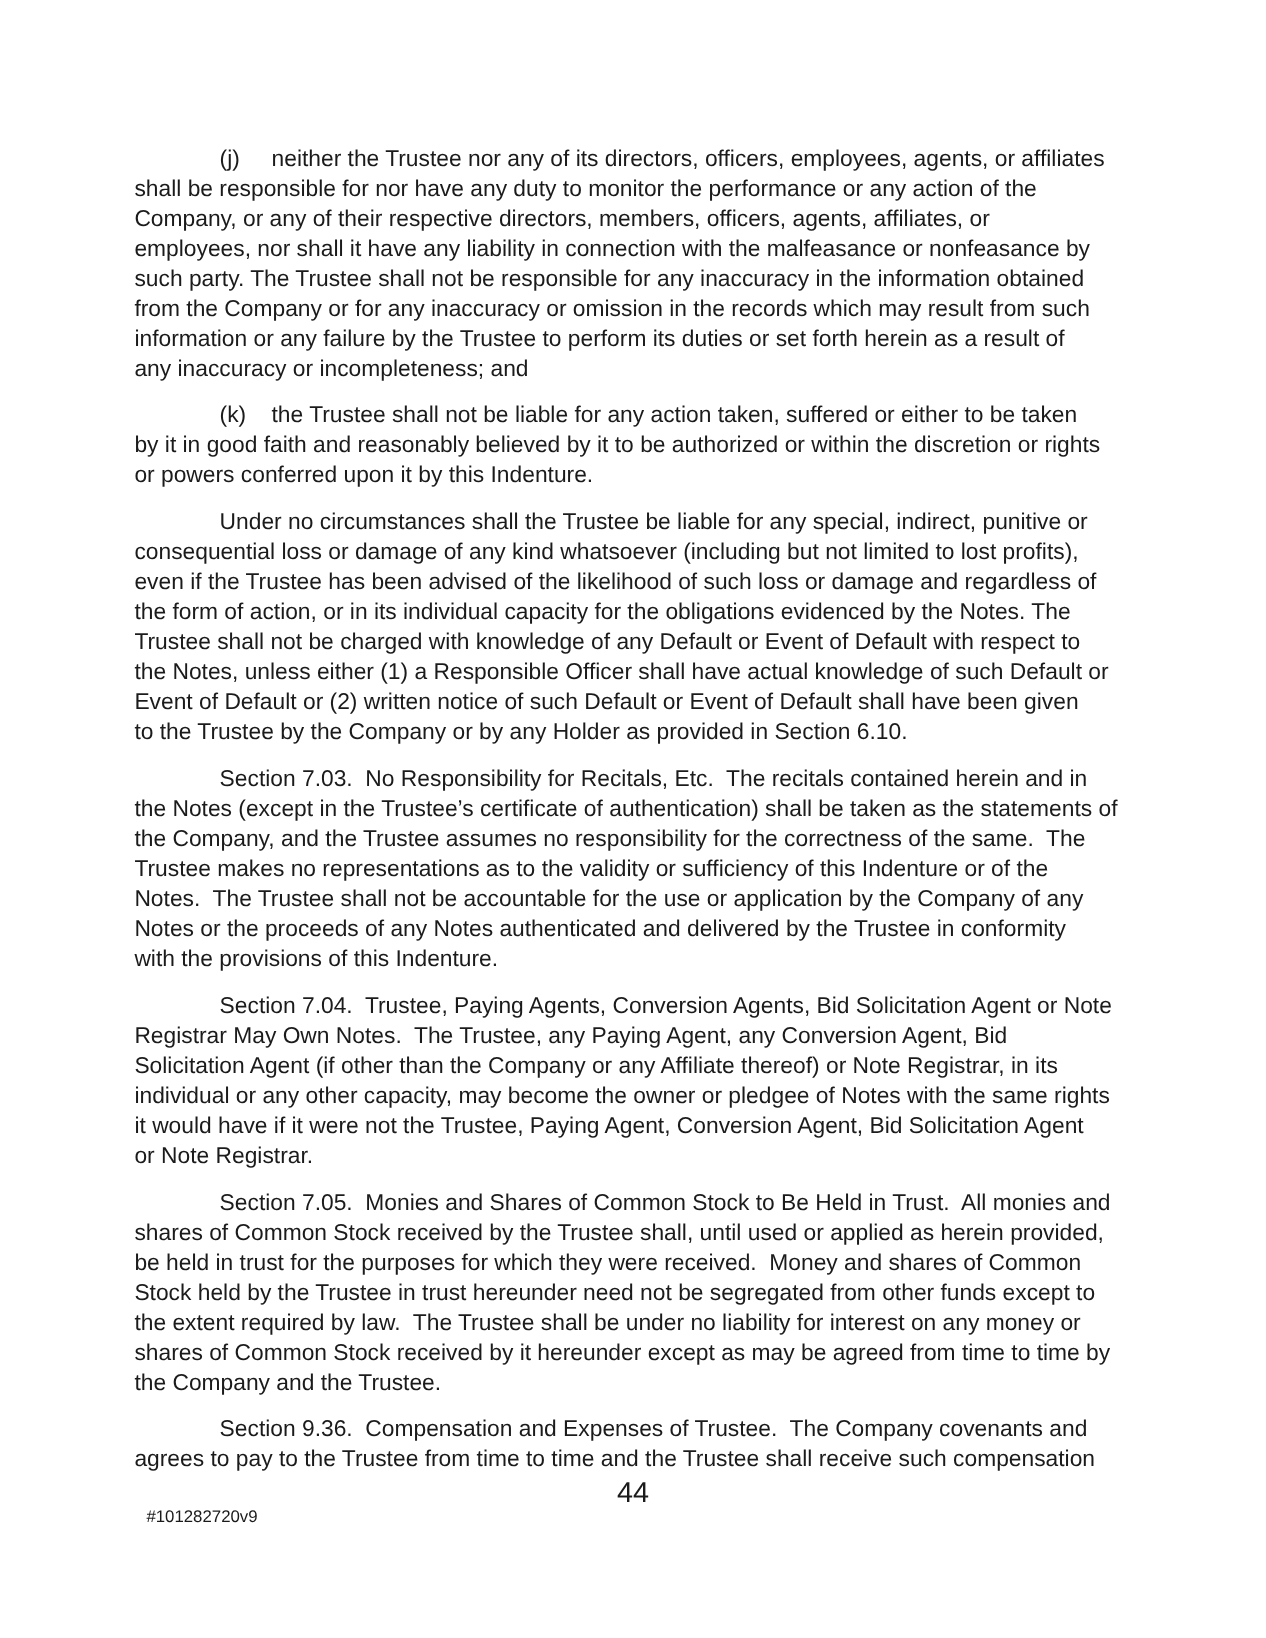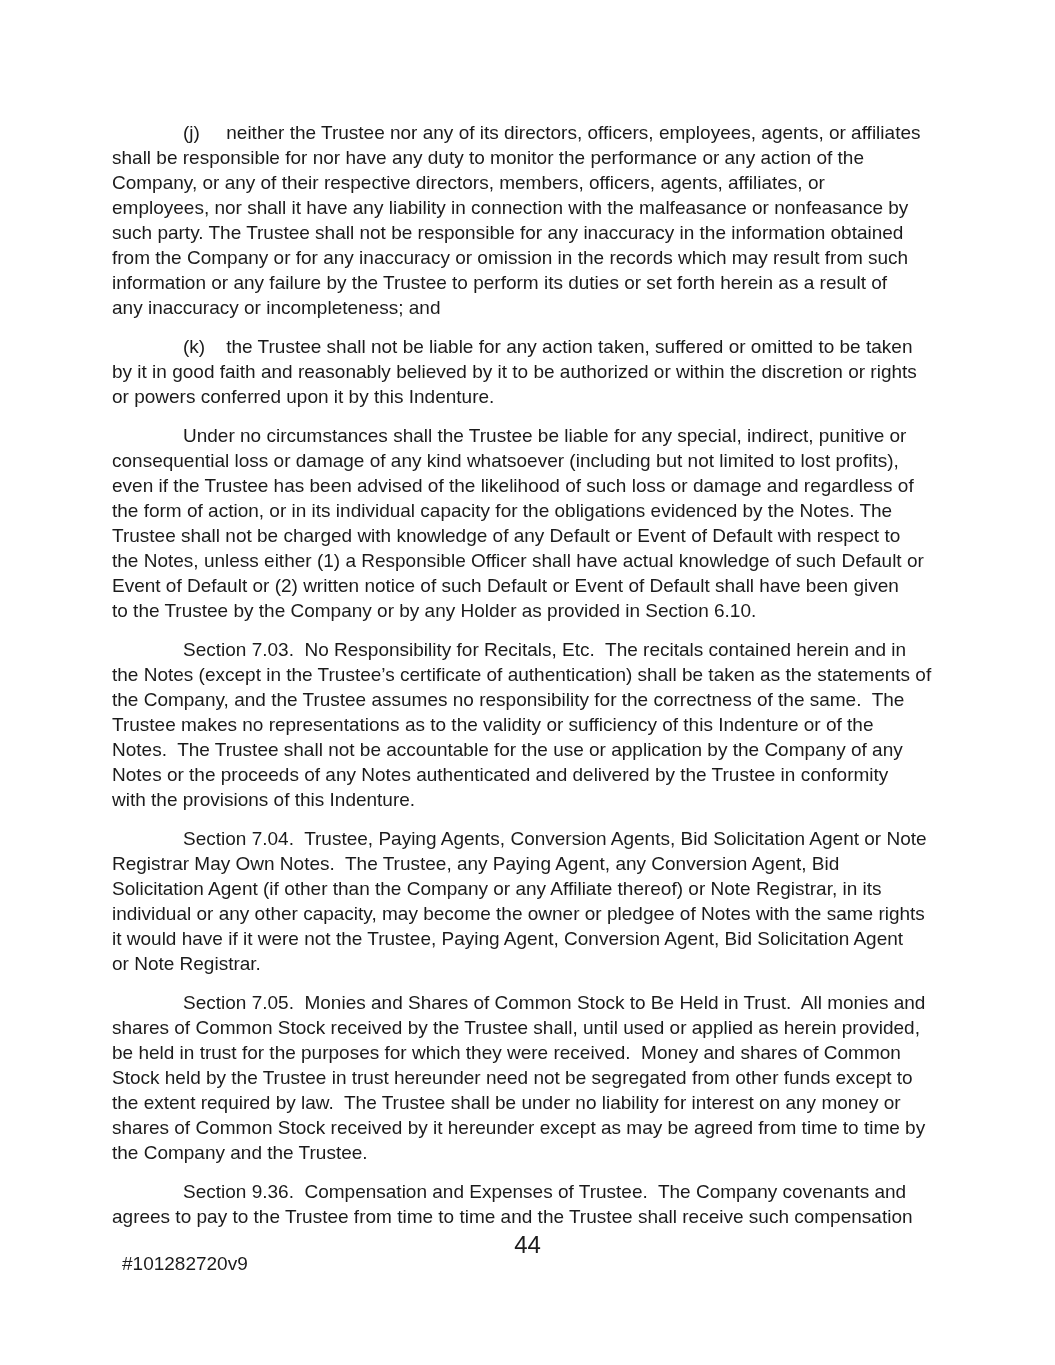--- a/index.html
+++ b/index.html
@@ -36,39 +36,39 @@
     left: 0;
     width: 1055px;
     text-align: center;
     font-size: 24px;
     line-height: 25px;
   }
   .doc-id {
     position: absolute;
     left: 122px;
     top: 1255px;
-    font-size: 19px;
+    font-size: 14px;
     line-height: 17px;
     text-align: right;
   }
 </style>
 </head>
 <body>
 
 <div class="page">
   <div class="content">
     <p class="para">(j)     neither the Trustee nor any of its directors, officers, employees, agents, or affiliates
 shall be responsible for nor have any duty to monitor the performance or any action of the
 Company, or any of their respective directors, members, officers, agents, affiliates, or
 employees, nor shall it have any liability in connection with the malfeasance or nonfeasance by
 such party. The Trustee shall not be responsible for any inaccuracy in the information obtained
 from the Company or for any inaccuracy or omission in the records which may result from such
 information or any failure by the Trustee to perform its duties or set forth herein as a result of
 any inaccuracy or incompleteness; and</p>
-    <p class="para">(k)    the Trustee shall not be liable for any action taken, suffered or omitted to be taken
+    <p class="para">(k)    the Trustee shall not be liable for any action taken, suffered or either to be taken
 by it in good faith and reasonably believed by it to be authorized or within the discretion or rights
 or powers conferred upon it by this Indenture.</p>
     <p class="para">Under no circumstances shall the Trustee be liable for any special, indirect, punitive or
 consequential loss or damage of any kind whatsoever (including but not limited to lost profits),
 even if the Trustee has been advised of the likelihood of such loss or damage and regardless of
 the form of action, or in its individual capacity for the obligations evidenced by the Notes. The
 Trustee shall not be charged with knowledge of any Default or Event of Default with respect to
 the Notes, unless either (1) a Responsible Officer shall have actual knowledge of such Default or
 Event of Default or (2) written notice of such Default or Event of Default shall have been given
 to the Trustee by the Company or by any Holder as provided in Section 6.10.</p>

